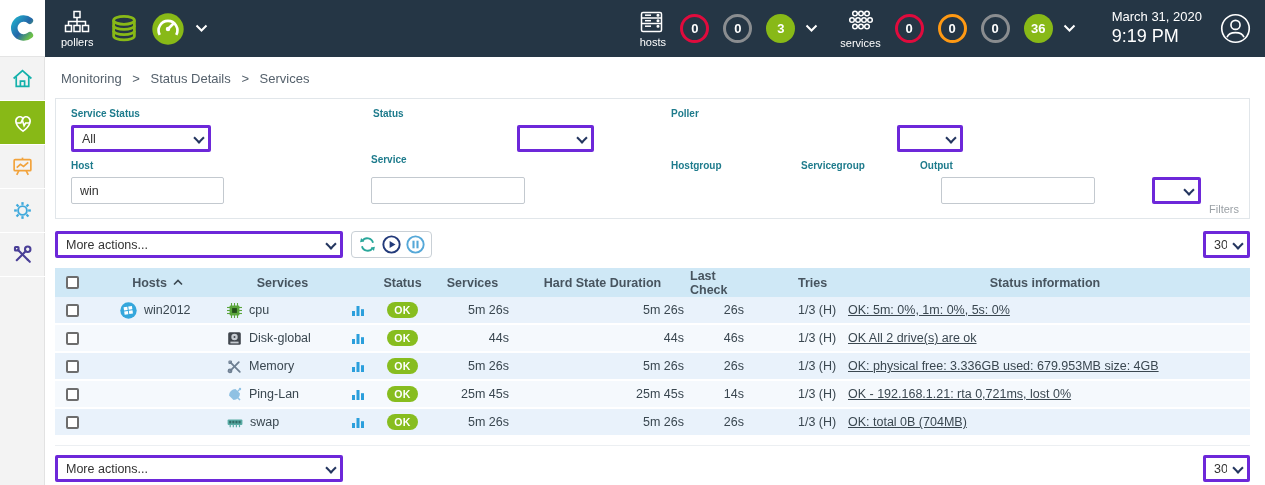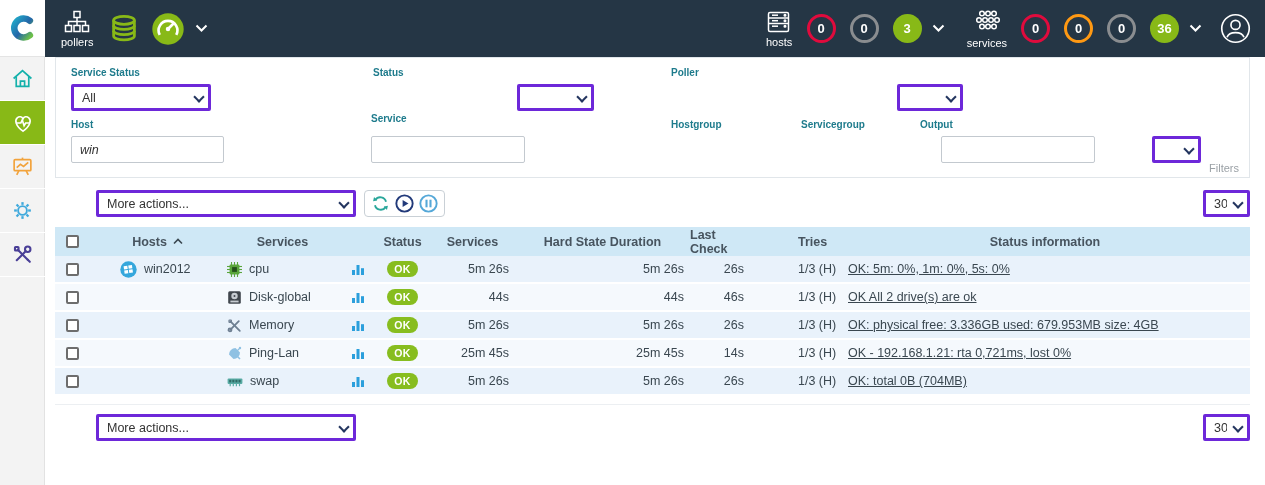--- a/index.html
+++ b/index.html
@@ -33,31 +33,31 @@
 
   
   .main { position:absolute; top:57px; left:45px; width:1220px; height:428px; background:#fff; }
   .breadcrumb { padding:14px 0 12px 16px; font-size:13px; color:#55616c; }
   .breadcrumb .crumb { cursor:pointer; }
   .breadcrumb .sep { margin:0 7px; color:#55616c; }
 
   .filter-panel { position:relative; margin:0 15px 0 10px; height:121px; border:1px solid #e1e6ea; background:#fff; }
   .f-label { position:absolute; font-size:10px; font-weight:bold; color:#1e7b8c; }
   .f-field { position:absolute; }
-  .txt { height:27px; border:1px solid #c3c9cf; border-radius:2px; font-size:12.5px; color:#333; padding:0 8px; width:100%; font-family:"Liberation Sans", sans-serif;font-style:italic; }
+  .txt { height:27px; border:1px solid #c3c9cf; border-radius:2px; font-size:12.5px; color:#333; padding:0 8px; width:100%; font-family:"Liberation Sans", sans-serif; }
   .sel { position:relative; display:inline-block; }
   .sel select { appearance:none; -webkit-appearance:none; height:27px; width:100%; border:3px solid #6d28d9; border-radius:2px;
                 background:#fff; font-size:12.5px; color:#333; padding:0 20px 0 8px; font-family:"Liberation Sans", sans-serif; cursor:pointer; }
   .sel::after { content:""; position:absolute; right:8px; top:9px; width:6px; height:6px;
                 border-right:2px solid #23355f; border-bottom:2px solid #23355f; transform:rotate(45deg); pointer-events:none; }
   .filters-hint { position:absolute; right:10px; bottom:3px; font-size:11px; color:#9ba1a6; }
 
   .toolbar, .footerbar { margin:12px 15px 0 10px; display:flex; align-items:center; }
   .footerbar { margin-top:8px; padding-top:9px; border-top:1px solid #eceff2; }
-  .more-actions { width:260px;margin-left:41px; }
+  .more-actions { width:288px; }
   .page-size { width:47px; margin-left:auto; }
   .media-group { margin-left:8px; display:flex; align-items:center; gap:5px; border:1px solid #c9d0d6; border-radius:4px; padding:3px 6px; background:#fff; }
   .media-btn { display:flex; cursor:pointer; }
 
   
   .table { margin:10px 15px 0 10px; font-size:12.5px; }
   .thead, .trow { display:grid; grid-template-columns:35px 135px 115px 35px 55px 85px 175px 60px 90px 1fr; align-items:center; }
   .thead { height:29px; background:#cfe8f6; color:#47545f; font-weight:bold; }
   .th { display:flex; align-items:center; justify-content:center; gap:6px; cursor:pointer; }
   .th.left { justify-content:flex-start; padding-left:48px; }
@@ -185,20 +185,24 @@
         <div class="counter ring-orange">0</div>
         <div class="counter ring-gray">0</div>
         <div class="counter fill-green">36</div>
         <span class="chev">
           <svg width="13" height="9" viewBox="0 0 13 9">
               <polyline points="1.5,1.5 6.5,6.5 11.5,1.5" stroke="#fff" stroke-width="2" fill="none"></polyline>
             </svg>
         </span>
       </div>
 
+      <div class="clock">
+        <div class="date">March 31, 2020</div>
+        <div class="time">9:19 PM</div>
+      </div>
 
       <div class="user-btn">
         <svg width="31" height="31" viewBox="0 0 30 30">
           <circle cx="15" cy="15" r="13.3" stroke="#fff" stroke-width="1.6" fill="none"></circle>
           <circle cx="15" cy="11.5" r="4.4" stroke="#fff" stroke-width="1.6" fill="none"></circle>
           <path d="M6.8 23.5 C9 17.5 21 17.5 23.2 23.5" stroke="#fff" stroke-width="1.6" fill="none"></path>
         </svg>
       </div>
     </div>
   </div>
@@ -255,20 +259,27 @@
           <line x1="6.5" y1="6.5" x2="16" y2="16"></line>
           <rect x="3.8" y="3.8" width="3.4" height="3.4" rx="0.6"></rect>
           <line x1="16" y1="16" x2="18" y2="18"></line>
         </g>
       </svg>
     </div>
   </div>
 
   <div class="main">
 
+    <div class="breadcrumb">
+      <span class="crumb">Monitoring</span>
+      <span class="sep">&gt;</span>
+      <span class="crumb">Status Details</span>
+      <span class="sep">&gt;</span>
+      <span class="crumb">Services</span>
+    </div>
 
     <div class="filter-panel">
       <span class="f-label" style="left:15px; top:9px;">Service Status</span>
       <span class="f-label" style="left:317px; top:9px;">Status</span>
       <span class="f-label" style="left:615px; top:9px;">Poller</span>
 
       <span class="sel f-field" style="left:15px; top:26px; width:140px;">
         <select><option>All</option></select>
       </span>
       <span class="sel f-field" style="left:317px; top:26px; width:77px;">

